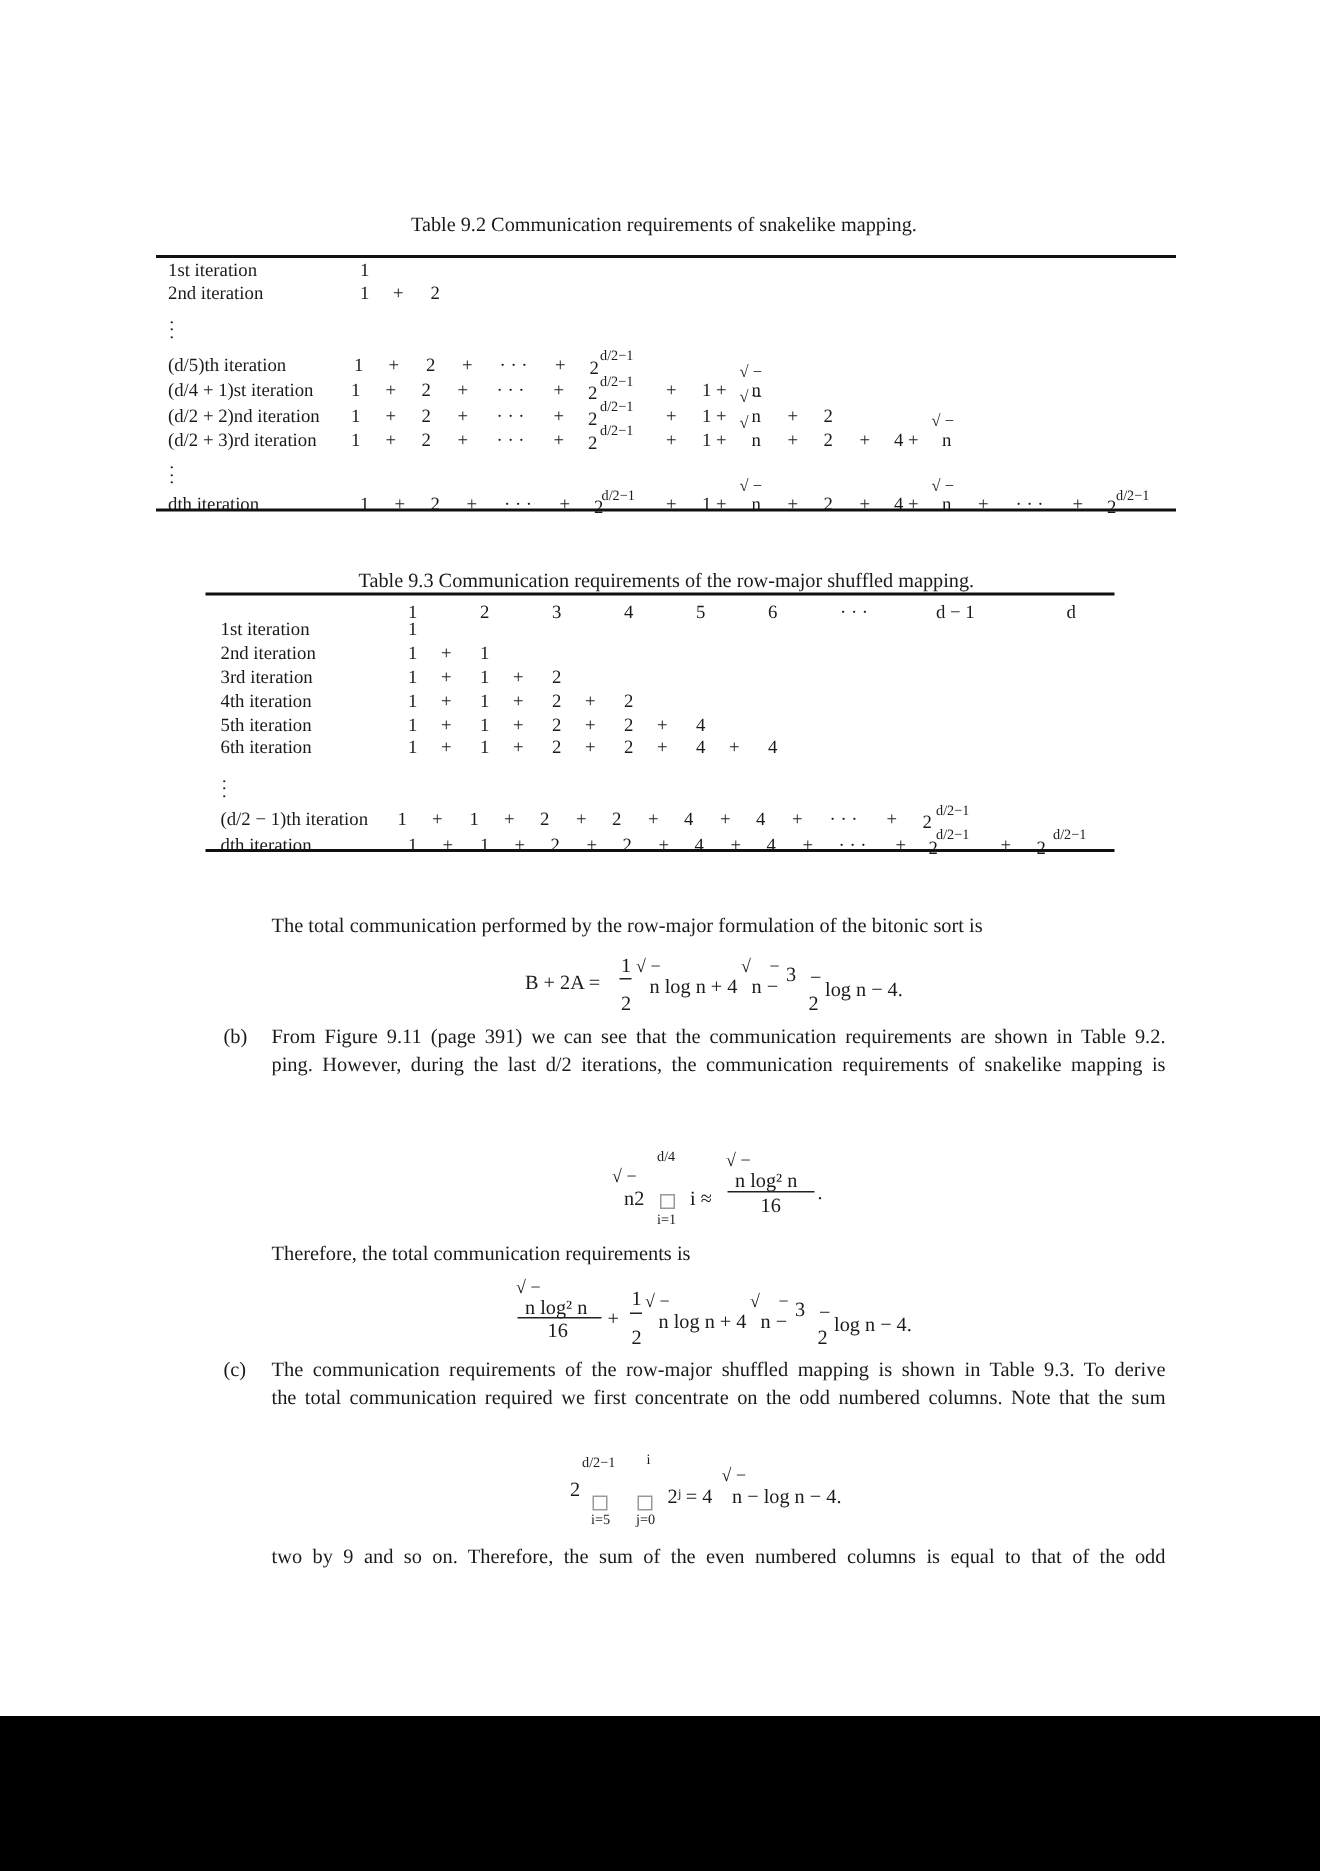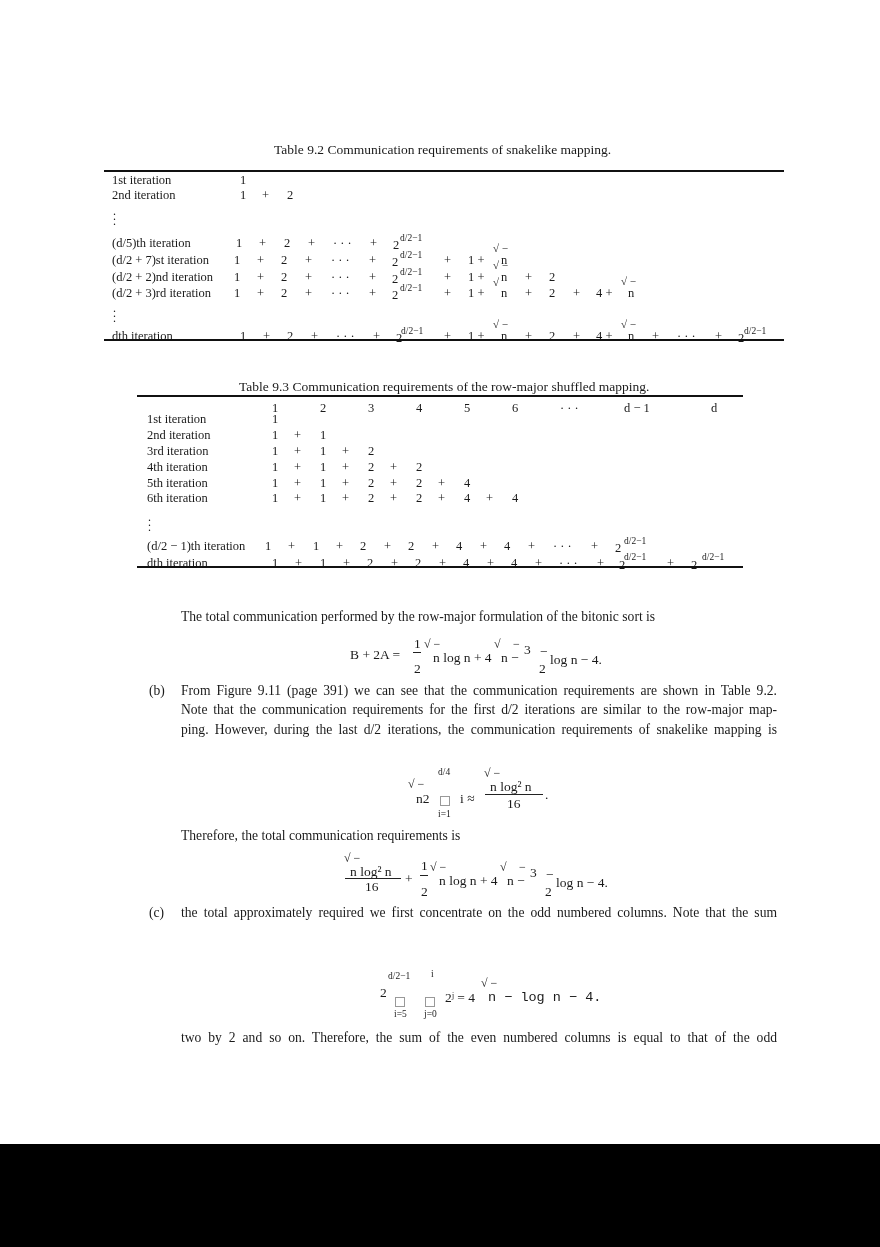--- a/index.html
+++ b/index.html
@@ -27,21 +27,21 @@
 <body>
 
 <div>
   <div class="abs caption" style="left:274px; top:143px;">Table 9.2    Communication requirements of snakelike mapping.</div>
   <div class="rule" style="left:104px; top:170px; width:680px; height:2px;"></div>
 
   <div class="cell" style="left:112px; top:174px;">1st iteration</div>
   <div class="cell" style="left:112px; top:189px;">2nd iteration</div>
   <div class="vdots" style="left:113px; top:209px;">.<br>.<br>.</div>
   <div class="cell" style="left:112px; top:237px;">(d/5)th iteration</div>
-  <div class="cell" style="left:112px; top:254px;">(d/2 + 7)st iteration</div>
+  <div class="cell" style="left:112px; top:254px;">(d/4 + 1)st iteration</div>
   <div class="cell" style="left:112px; top:271px;">(d/2 + 2)nd iteration</div>
   <div class="cell" style="left:112px; top:287px;">(d/2 + 3)rd iteration</div>
   <div class="vdots" style="left:113px; top:306px;">.<br>.<br>.</div>
   <div class="cell" style="left:112px; top:330px;">dth iteration</div>
 
   <div class="cell" style="left:240px; top:174px;">1</div>
 
   <div class="cell" style="left:240px; top:189px;">1</div>
   <div class="cell" style="left:262px; top:189px;">+</div>
   <div class="cell" style="left:287px; top:189px;">2</div>
@@ -249,21 +249,20 @@
   <div class="math" style="left:513px; top:638px; font-size:12px;">−</div>
   <div class="math" style="left:524px; top:643px;">3</div>
   <div class="math" style="left:540px; top:645px;">−</div>
   <div class="math" style="left:539px; top:662px;">2</div>
   <div class="math" style="left:550px; top:653px;">log n − 4.</div>
 </div>
 
 <div class="abs" style="left:149px; top:684px; font-size:13.6px;">(b)</div>
 <div class="para" style="left:181px; top:681px; width:596px;">
   <span class="line">From Figure 9.11 (page 391) we can see that the communication requirements are shown in Table 9.2.</span>
-  <span class="line">Note that the communication requirements for the first d/2 iterations are similar to the row-major map-</span>
   <span class="line">ping. However, during the last d/2 iterations, the communication requirements of snakelike mapping is</span>
 </div>
 
 <div>
   <div class="math" style="left:408px; top:778px; font-size:12px;">√ −</div>
   <div class="math" style="left:416px; top:792px;">n2</div>
   <div class="math small" style="left:438px; top:768px;">d/4</div>
   <div class="sumbox" style="left:440px; top:796px;"></div>
   <div class="math small" style="left:438px; top:810px;">i=1</div>
   <div class="math" style="left:460px; top:792px;">i ≈</div>
@@ -291,33 +290,34 @@
   <div class="math" style="left:507px; top:874px;">n −</div>
   <div class="math" style="left:519px; top:861px; font-size:12px;">−</div>
   <div class="math" style="left:530px; top:866px;">3</div>
   <div class="math" style="left:546px; top:868px;">−</div>
   <div class="math" style="left:545px; top:885px;">2</div>
   <div class="math" style="left:556px; top:876px;">log n − 4.</div>
 </div>
 
 <div class="abs" style="left:149px; top:906px; font-size:13.6px;">(c)</div>
 <div class="para" style="left:181px; top:903px; width:596px;">
-  <span class="line">the total approximately required we first concentrate on the odd numbered columns. Note that the sum</span>
+  <span class="line">The communication requirements of the row-major shuffled mapping is shown in Table 9.3.  To derive</span>
+  <span class="line">the total communication required we first concentrate on the odd numbered columns. Note that the sum</span>
 </div>
 
 <div>
   <div class="math" style="left:380px; top:986px;">2</div>
   <div class="math small" style="left:388px; top:972px;">d/2−1</div>
   <div class="sumbox" style="left:395px; top:997px;"></div>
   <div class="math small" style="left:394px; top:1010px;">i=5</div>
   <div class="math small" style="left:431px; top:970px;">i</div>
   <div class="sumbox" style="left:425px; top:997px;"></div>
   <div class="math small" style="left:424px; top:1010px;">j=0</div>
   <div class="math" style="left:445px; top:991px;">2ʲ = 4</div>
   <div class="math" style="left:481px; top:977px; font-size:12px;">√ −</div>
-  <div class="math" style="left:488px; top:991px;font-family:Liberation Mono, monospace;">n − log n − 4.</div>
+  <div class="math" style="left:488px; top:991px;">n − log n − 4.</div>
 </div>
 
 <div class="para" style="left:181px; top:1028px; width:596px;">
-  <span class="line">two by 2 and so on.  Therefore, the sum of the even numbered columns is equal to that of the odd</span>
+  <span class="line">two by 9 and so on.  Therefore, the sum of the even numbered columns is equal to that of the odd</span>
 </div>
 
 <div class="black-band"></div>
 
 </body></html>

